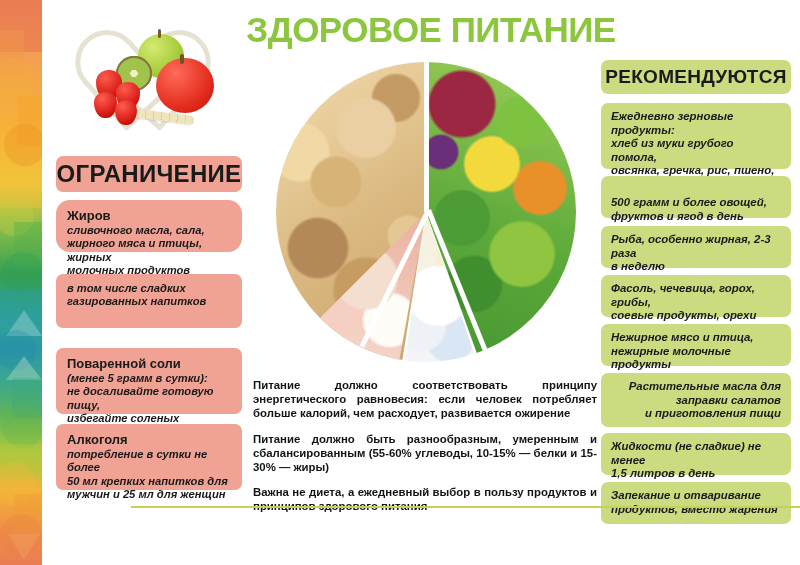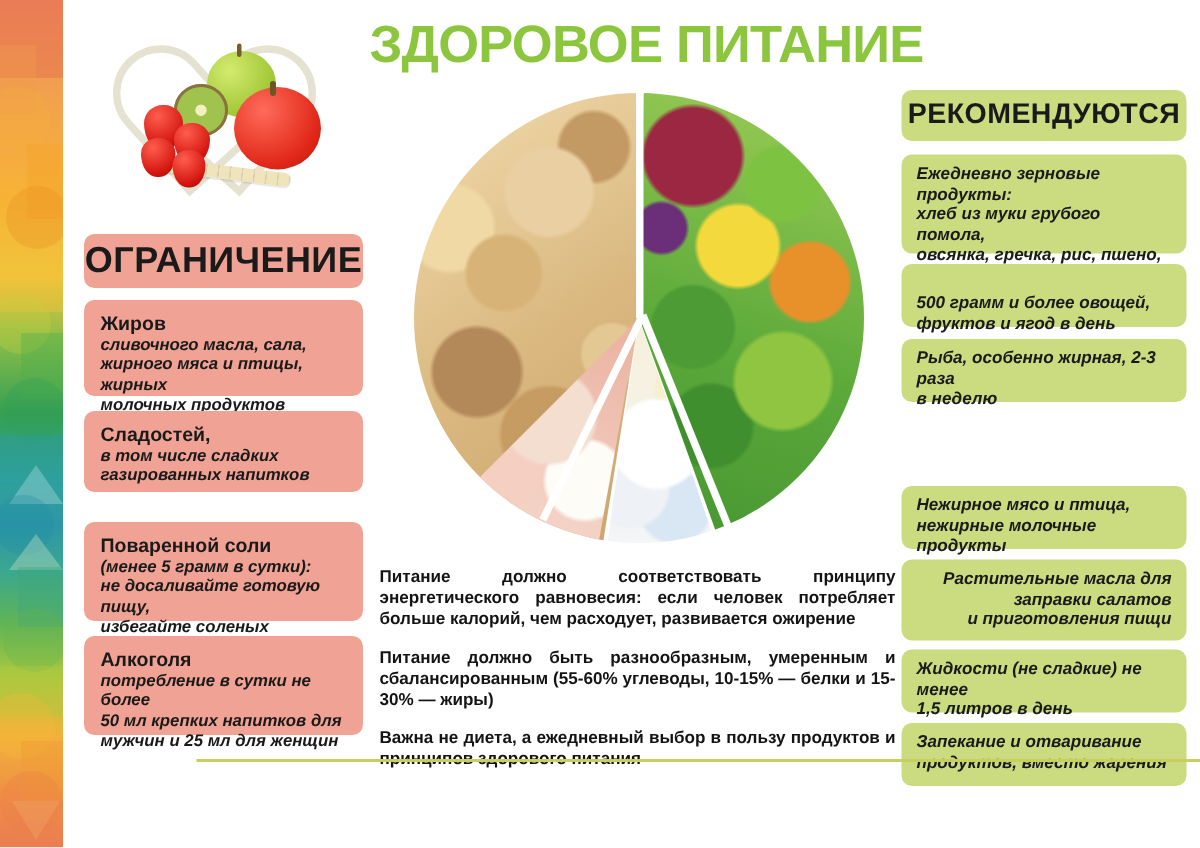--- a/index.html
+++ b/index.html
@@ -255,32 +255,31 @@
     <div class="wedge dairy clip-dairy"></div>
     <div class="split-v"></div>
     <div class="split-a"></div>
     <div class="split-b"></div>
   </div>
 
   <div class="panel pink" style="left:56px;top:156px;width:186px;height:36px;">
     <div class="panel-head">ОГРАНИЧЕНИЕ</div>
   </div>
 
-  <div class="panel pink" style="left:56px;top:200px;width:186px;height:64px;">
+  <div class="panel pink" style="left:56px;top:200px;width:186px;height:52px;border-radius:14px;">
     <div class="panel-body">
       <span class="bold-term">Жиров</span>
       <span class="detail" style="white-space:pre-line;">сливочного масла, сала,
 жирного мяса и птицы, жирных
 молочных продуктов</span>
     </div>
   </div>
 
   <div class="panel pink" style="left:56px;top:274px;width:186px;height:54px;">
     <div class="panel-body">
-      <span class="bold-term">Сладостей,</span>
       <span class="detail" style="white-space:pre-line;">в том числе сладких
 газированных напитков</span>
     </div>
   </div>
 
   <div class="panel pink" style="left:56px;top:348px;width:186px;height:66px;">
     <div class="panel-body">
       <span class="bold-term">Поваренной соли</span>
       <span class="detail" style="white-space:pre-line;">(менее 5 грамм в сутки):
 не досаливайте готовую пищу,
@@ -311,20 +310,24 @@
   <div class="panel green" style="left:601px;top:176px;width:190px;height:42px;">
     <div class="panel-body" style="white-space:pre-line;margin-top:13px;">500 грамм и более овощей,
 фруктов и ягод в день</div>
   </div>
 
   <div class="panel green" style="left:601px;top:226px;width:190px;height:42px;">
     <div class="panel-body" style="white-space:pre-line;">Рыба, особенно жирная, 2-3 раза
 в неделю</div>
   </div>
 
+  <div class="panel green" style="left:601px;top:275px;width:190px;height:42px;">
+    <div class="panel-body" style="white-space:pre-line;">Фасоль, чечевица, горох, грибы,
+соевые продукты, орехи</div>
+  </div>
 
   <div class="panel green" style="left:601px;top:324px;width:190px;height:42px;">
     <div class="panel-body" style="white-space:pre-line;">Нежирное мясо и птица,
 нежирные молочные продукты</div>
   </div>
 
   <div class="panel green" style="left:601px;top:373px;width:190px;height:54px;">
     <div class="panel-body" style="white-space:pre-line;text-align:right;">Растительные масла для
 заправки салатов
 и приготовления пищи</div>

